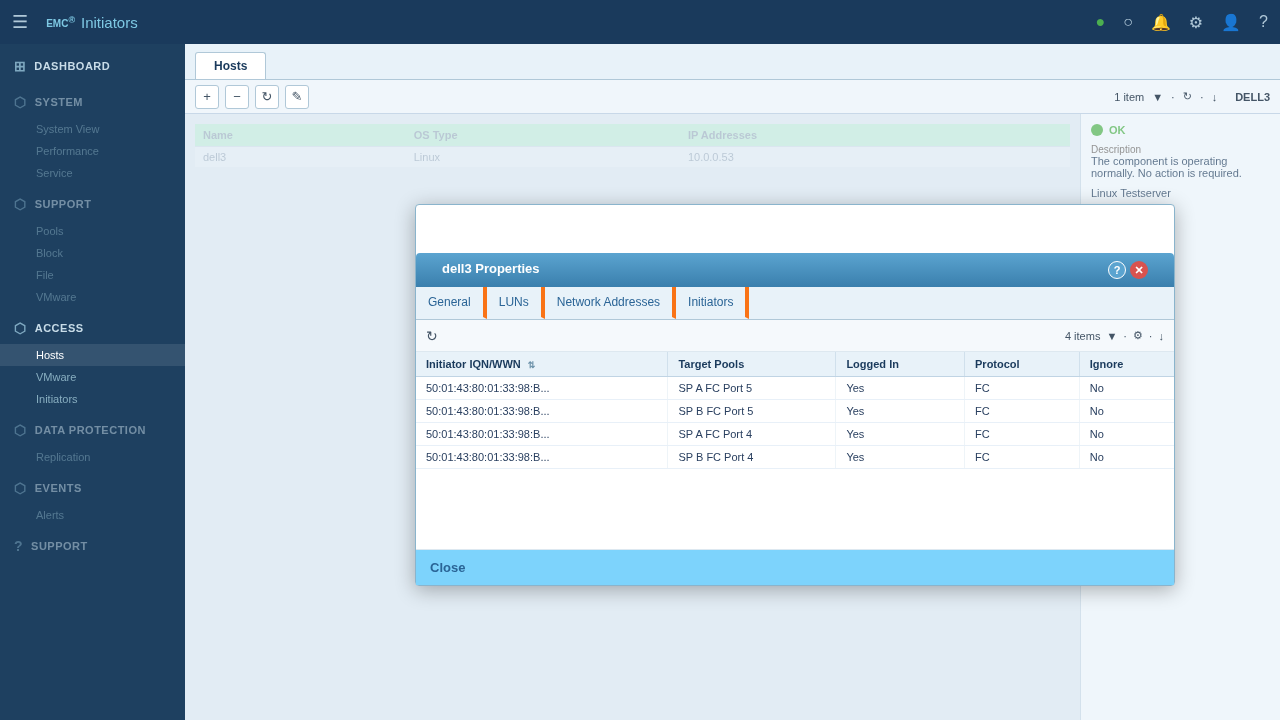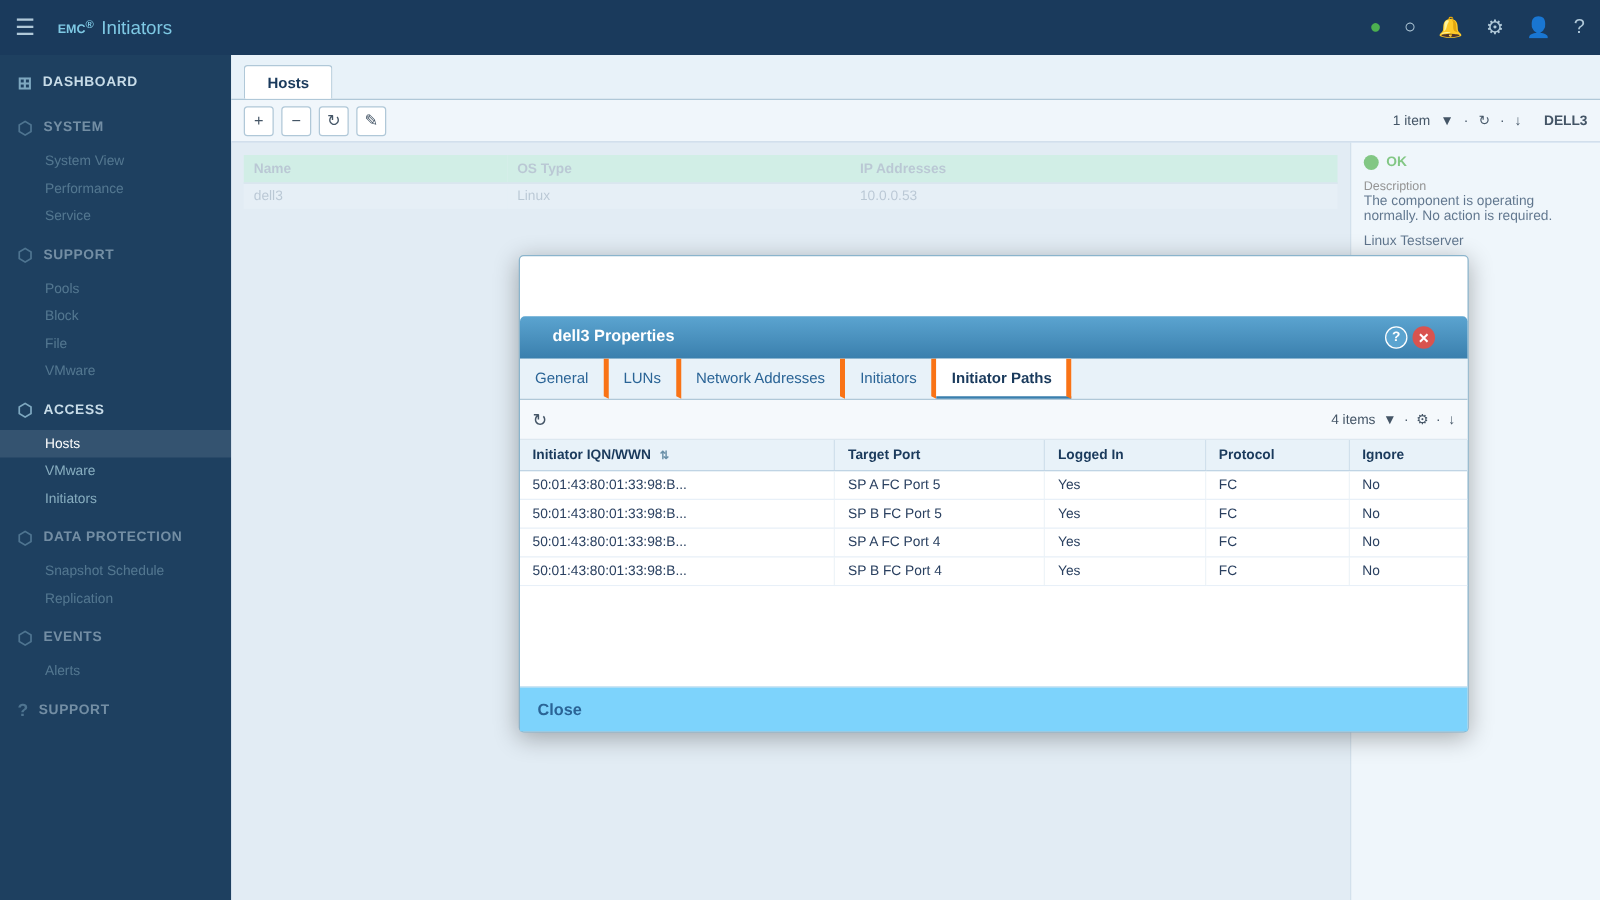--- a/index.html
+++ b/index.html
@@ -399,21 +399,20 @@
       <div class="sidebar-item active">Hosts</div>
       <div class="sidebar-item">VMware</div>
       <div class="sidebar-item">Initiators</div>
     </div>
 
     <div class="sidebar-section dimmed">
       <div class="sidebar-section-title">
         <span class="icon">⬡</span>
         <span>DATA PROTECTION</span>
       </div>
-      <div class="sidebar-item">Snapshot Schedule</div>
       <div class="sidebar-item">Replication</div>
     </div>
 
     <div class="sidebar-section dimmed">
       <div class="sidebar-section-title">
         <span class="icon">⬡</span>
         <span>EVENTS</span>
       </div>
       <div class="sidebar-item">Alerts</div>
     </div>
@@ -500,21 +499,20 @@
             <button class="dialog-btn help">?</button>
             <button class="dialog-btn close">✕</button>
           </div>
         </div>
 
         <div class="dialog-tabs">
           <div class="dialog-tab">General</div>
           <div class="dialog-tab">LUNs</div>
           <div class="dialog-tab">Network Addresses</div>
           <div class="dialog-tab">Initiators</div>
-          <div class="dialog-tab active">Initiator Paths</div>
         </div>
 
         <div class="dialog-toolbar">
           <span style="color:#456;cursor:pointer;font-size:14px;">↻</span>
           <div class="dialog-toolbar-spacer"></div>
           <div class="dialog-toolbar-info">
             <span>4 items</span>
             <span style="cursor:pointer;">▼</span>
             <span>·</span>
             <span style="cursor:pointer;">⚙</span>
@@ -524,21 +522,21 @@
         </div>
 
         <div class="table-container">
           <table class="data-table">
             <thead>
               <tr>
                 <th>
                   <span>Initiator IQN/WWN</span>
                   <span class="sort-icon">⇅</span>
                 </th>
-                <th>Target Port</th>
+                <th>Target Pools</th>
                 <th>Logged In</th>
                 <th>Protocol</th>
                 <th>Ignore</th>
               </tr>
             </thead>
             <tbody>
               <tr>
                 <td>50:01:43:80:01:33:98:B...</td>
                 <td>SP A FC Port 5</td>
                 <td>Yes</td>

